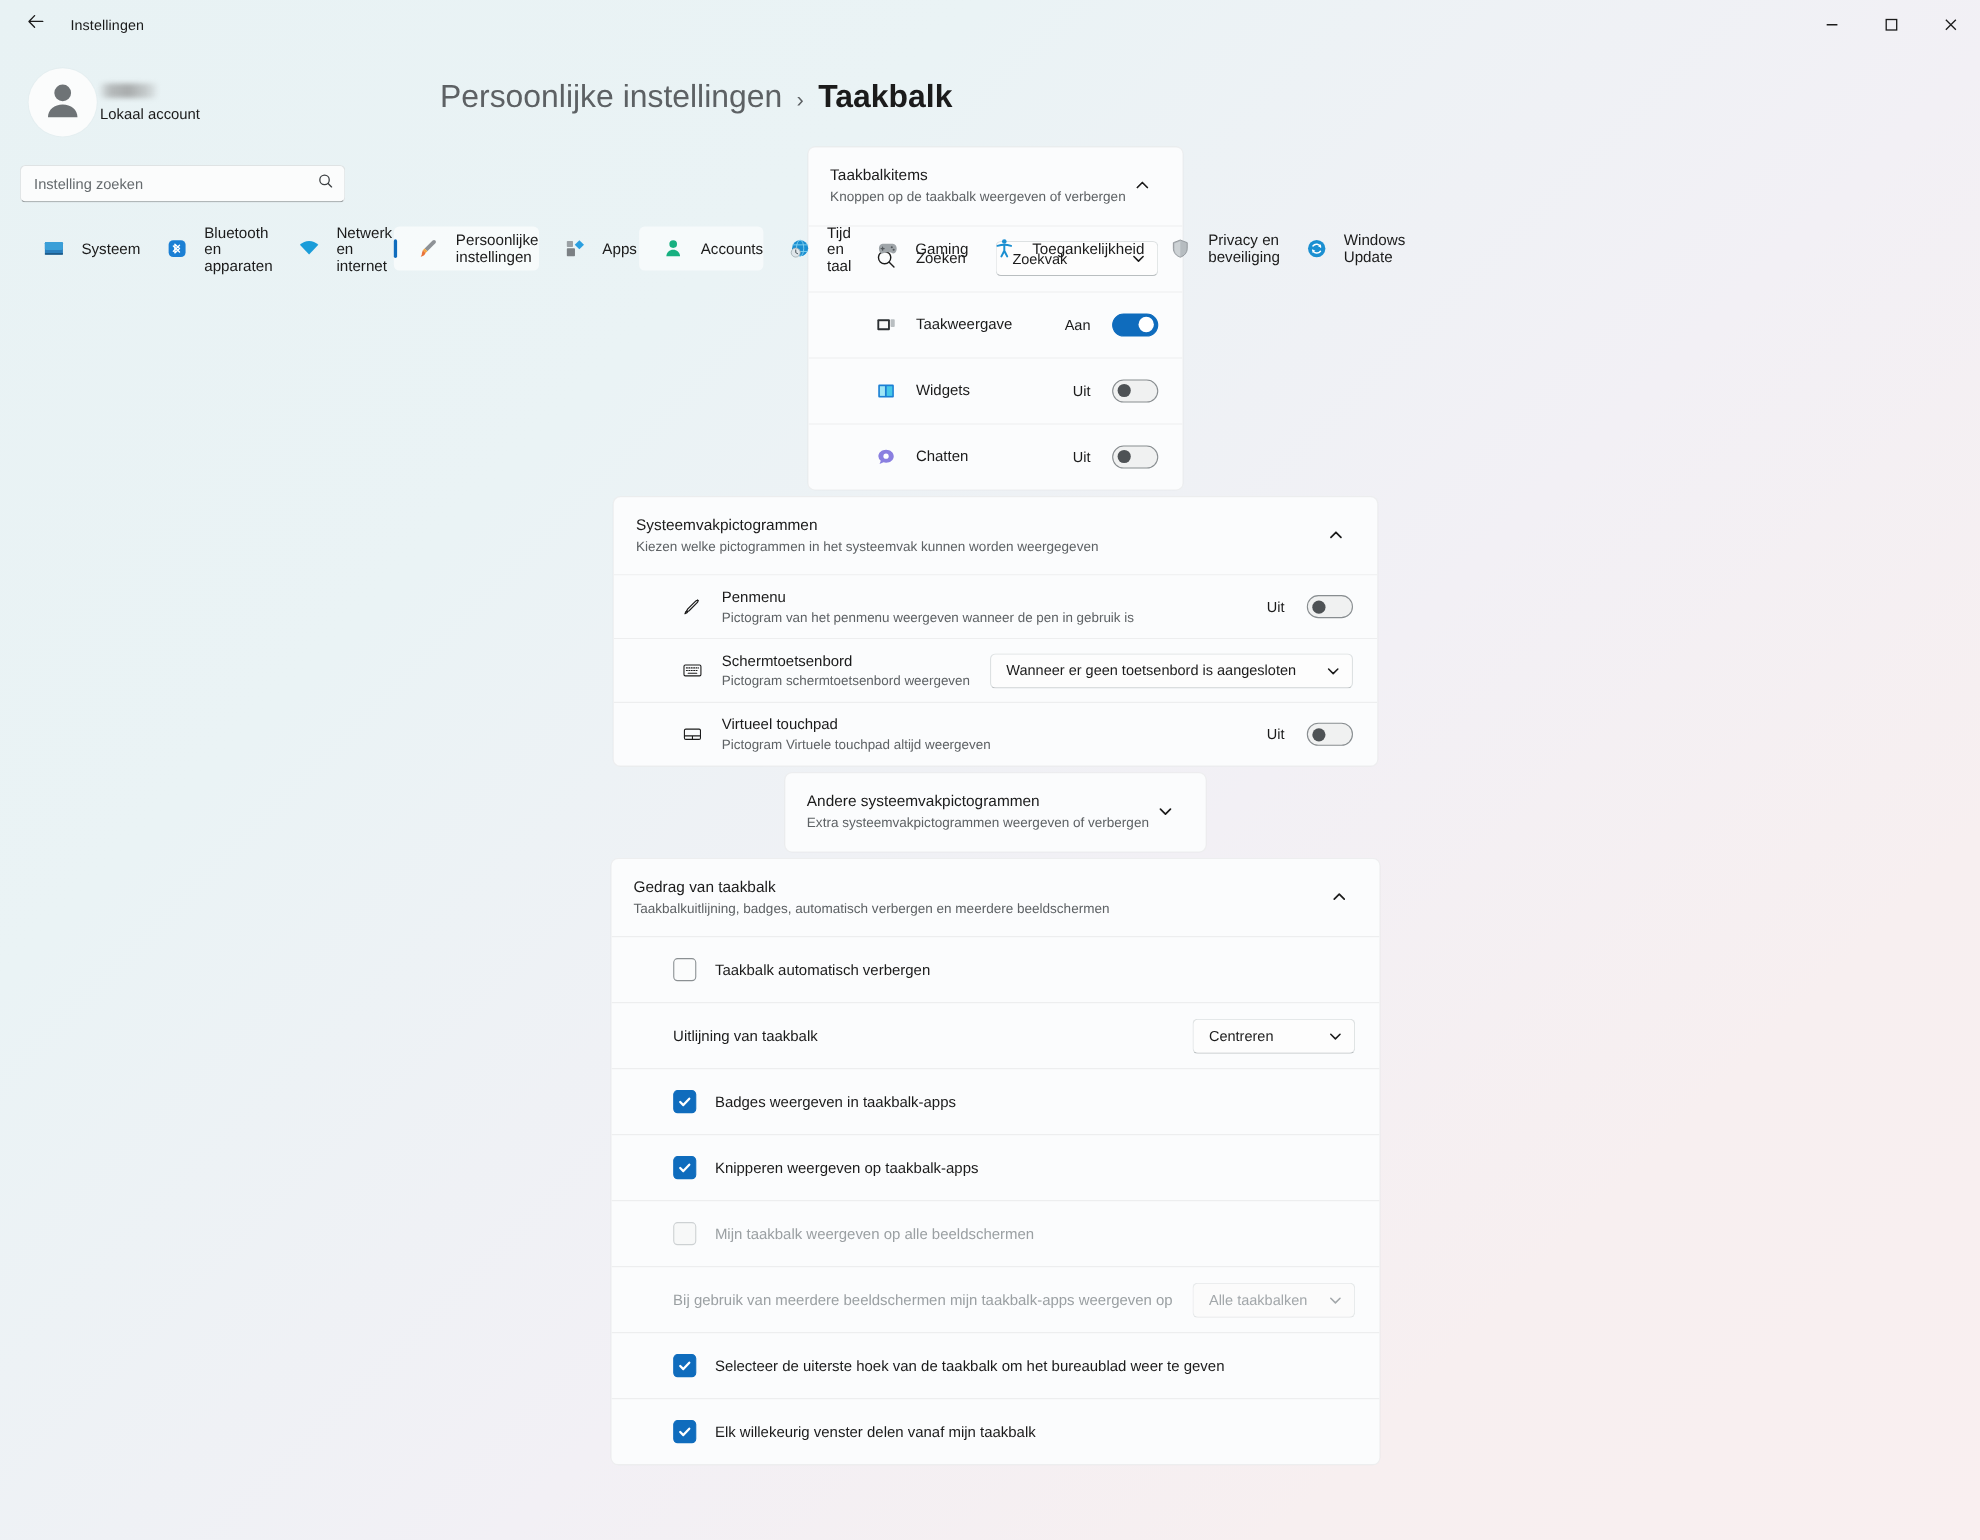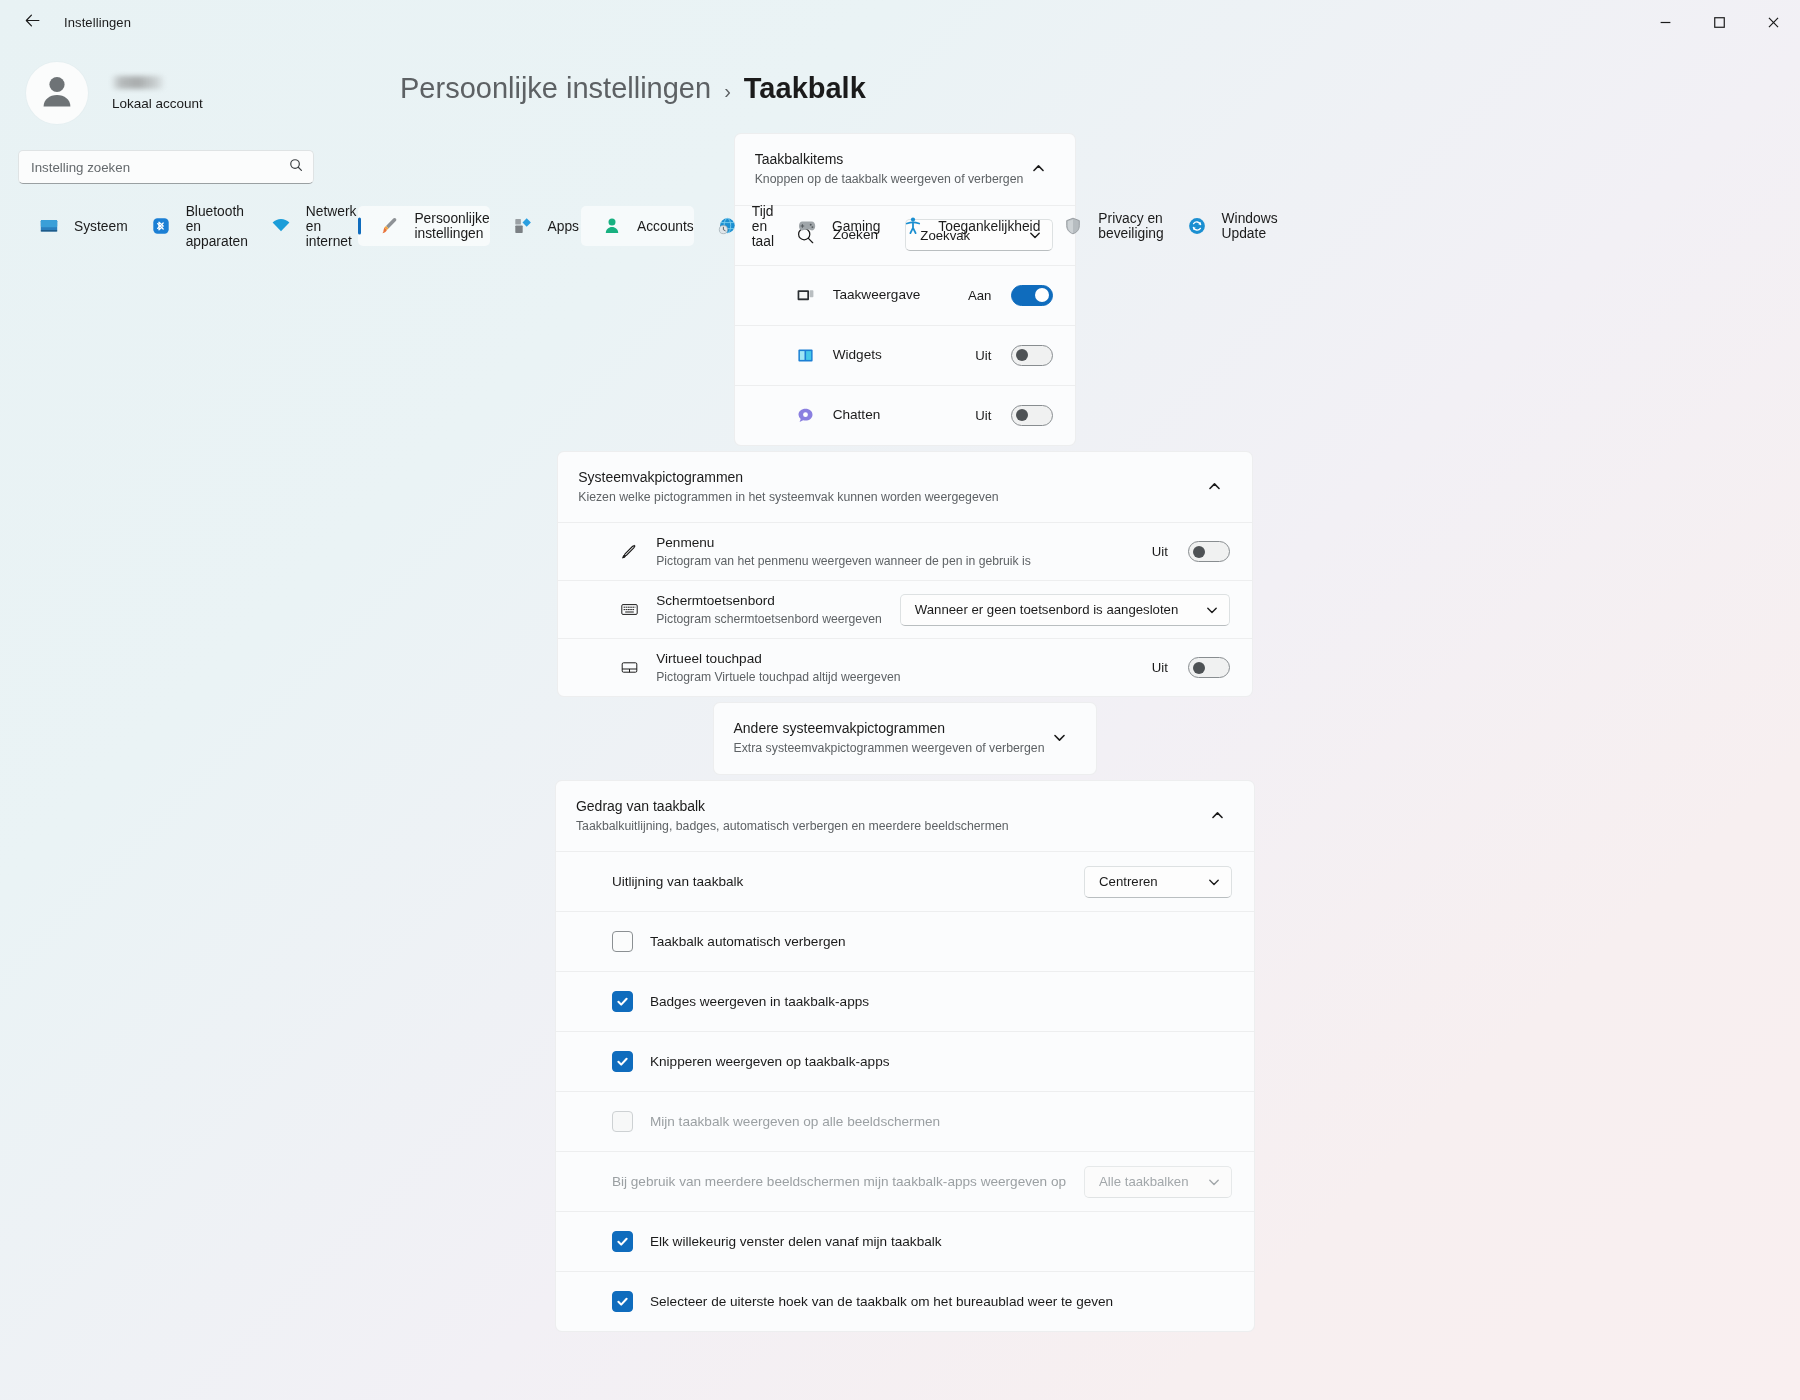--- a/index.html
+++ b/index.html
@@ -57,21 +57,21 @@
 
   
   .sidebar {
     width: 340px;
     flex: 0 0 340px;
     padding: 0 18px 0 18px;
   }
   .account {
     display: flex;
     align-items: center;
-    gap: 24px;
+    gap: 3px;
     padding: 18px 0 22px 8px;
   }
   .avatar {
     width: 62px; height: 62px;
     border-radius: 50%;
     background: #fbfcfc;
     display: flex; align-items: center; justify-content: center;
     flex: 0 0 62px;
     box-shadow: 0 0 0 1px rgba(0,0,0,0.015);
   }
@@ -696,39 +696,39 @@
           </div>
           <span class="chev">
             <svg viewBox="0 0 12 12">
                 <path d="M1.8 7.8L6 3.6l4.2 4.2" stroke-linecap="round" stroke-linejoin="round"></path>
               </svg>
           </span>
         </div>
 
         <div class="row">
           <div class="row-indent" style="width:36px;flex:0 0 36px;"></div>
+          <label class="cb-row">
+            <span class="checkbox unchecked"></span>
+            <span class="cb-label">Taakbalk automatisch verbergen</span>
+          </label>
+        </div>
+
+        <div class="row">
+          <div class="row-indent" style="width:36px;flex:0 0 36px;"></div>
           <div class="row-text">
             <div class="row-label">Uitlijning van taakbalk</div>
           </div>
           <div class="row-right">
             <div class="dropdown">
               <span>Centreren</span>
               <svg viewBox="0 0 12 12">
                   <path d="M1.8 4.2L6 8.4l4.2-4.2" stroke-linecap="round" stroke-linejoin="round"></path>
                 </svg>
             </div>
           </div>
-        </div>
-
-        <div class="row">
-          <div class="row-indent" style="width:36px;flex:0 0 36px;"></div>
-          <label class="cb-row">
-            <span class="checkbox unchecked"></span>
-            <span class="cb-label">Taakbalk automatisch verbergen</span>
-          </label>
         </div>
 
         <div class="row">
           <div class="row-indent" style="width:36px;flex:0 0 36px;"></div>
           <label class="cb-row">
             <span class="checkbox checked">
               <svg viewBox="0 0 12 12">
                   <path d="M2.2 6.3l2.6 2.6 5-5.4" stroke-linecap="round" stroke-linejoin="round"></path>
                 </svg>
             </span>
@@ -772,33 +772,33 @@
         </div>
 
         <div class="row">
           <div class="row-indent" style="width:36px;flex:0 0 36px;"></div>
           <label class="cb-row">
             <span class="checkbox checked">
               <svg viewBox="0 0 12 12">
                   <path d="M2.2 6.3l2.6 2.6 5-5.4" stroke-linecap="round" stroke-linejoin="round"></path>
                 </svg>
             </span>
-            <span class="cb-label">Elk willekeurig venster delen vanaf mijn taakbalk</span>
+            <span class="cb-label">Selecteer de uiterste hoek van de taakbalk om het bureaublad weer te geven</span>
           </label>
         </div>
 
         <div class="row">
           <div class="row-indent" style="width:36px;flex:0 0 36px;"></div>
           <label class="cb-row">
             <span class="checkbox checked">
               <svg viewBox="0 0 12 12">
                   <path d="M2.2 6.3l2.6 2.6 5-5.4" stroke-linecap="round" stroke-linejoin="round"></path>
                 </svg>
             </span>
-            <span class="cb-label">Selecteer de uiterste hoek van de taakbalk om het bureaublad weer te geven</span>
+            <span class="cb-label">Elk willekeurig venster delen vanaf mijn taakbalk</span>
           </label>
         </div>
 
       </section>
 
     </div>
   </main>
 </div>
 
 </body></html>

